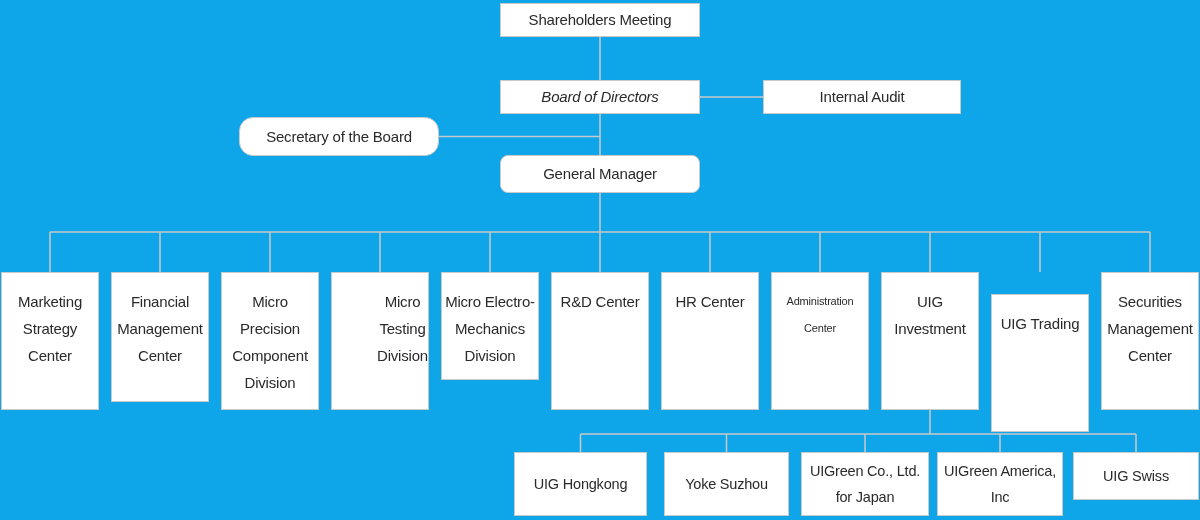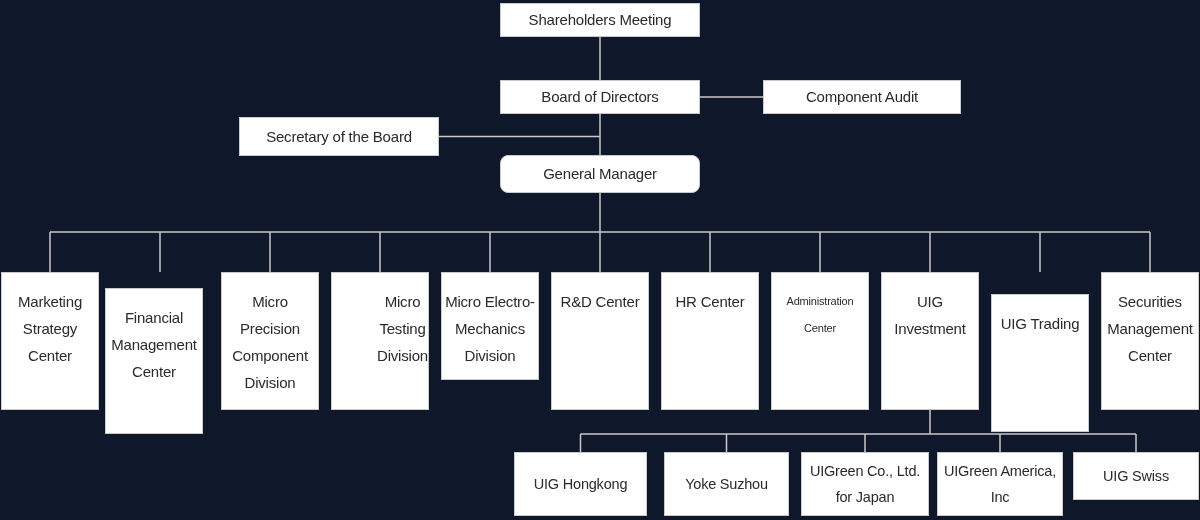--- a/index.html
+++ b/index.html
@@ -4,21 +4,21 @@
 <style>
   html, body {
     margin: 0;
     padding: 0;
     background: #ffffff;
   }
   .canvas {
     position: relative;
     width: 1200px;
     height: 520px;
-    background: #0f172a;
+    background: #0ea5e9;
     font-family: "Liberation Sans", sans-serif;
     overflow: hidden;
   }
   .connectors {
     position: absolute;
     top: 0;
     left: 0;
     pointer-events: none;
   }
   .node {
@@ -64,28 +64,28 @@
          M50 232 V272  M160 232 V272  M270 232 V272  M380 232 V272
          M490 232 V272 M600 232 V272  M710 232 V272  M820 232 V272
          M930 232 V272 M1040 232 V272 M1150 232 V272
          M930 410 V434
          M580.5 434 H1136
          M580.5 434 V452 M726.5 434 V452 M865 434 V452 M1000 434 V452 M1136 434 V452"></path>
   </svg>
 
   <div class="node" style="left:500px; top:3px; width:200px; height:34px;">Shareholders Meeting</div>
 
-  <div class="node" style="left:500px; top:80px; width:200px; height:34px;">Board of Directors</div>
-  <div class="node" style="left:763px; top:80px; width:198px; height:34px;">Component Audit</div>
-  <div class="node" style="left:239px; top:117px; width:200px; height:39px;">Secretary of the Board</div>
+  <div class="node" style="left:500px; top:80px; width:200px; height:34px;font-style:italic;">Board of Directors</div>
+  <div class="node" style="left:763px; top:80px; width:198px; height:34px;">Internal Audit</div>
+  <div class="node" style="left:239px; top:117px; width:200px; height:39px;border-radius:14px;">Secretary of the Board</div>
 
   <div class="node" style="left:500px; top:155px; width:200px; height:38px;border-radius:8px;">General Manager</div>
 
   <div class="node dept" style="left:1px; top:272px; width:98px; height:138px;">Marketing Strategy Center</div>
-  <div class="node dept" style="left:105px; top:272px; width:98px; height:146px;margin-top:16px;">Financial Management Center</div>
+  <div class="node dept" style="left:111px; top:272px; width:98px; height:130px;">Financial Management Center</div>
   <div class="node dept" style="left:221px; top:272px; width:98px; height:138px;">Micro Precision Component Division</div>
   <div class="node dept" style="left:331px; top:272px; width:98px; height:138px;padding-left:46px;">Micro Testing Division</div>
   <div class="node dept" style="left:441px; top:272px; width:98px; height:108px;">Micro Electro-Mechanics Division</div>
   <div class="node dept" style="left:551px; top:272px; width:98px; height:138px;">R&amp;D Center</div>
   <div class="node dept" style="left:661px; top:272px; width:98px; height:138px;">HR Center</div>
   <div class="node dept condensed" style="left:771px; top:272px; width:98px; height:138px;">Administration Center</div>
   <div class="node dept" style="left:881px; top:272px; width:98px; height:138px;">UIG Investment</div>
   <div class="node dept" style="left:991px; top:272px; width:98px; height:138px;margin-top:22px;">UIG Trading</div>
   <div class="node dept" style="left:1101px; top:272px; width:98px; height:138px;">Securities Management Center</div>
 

